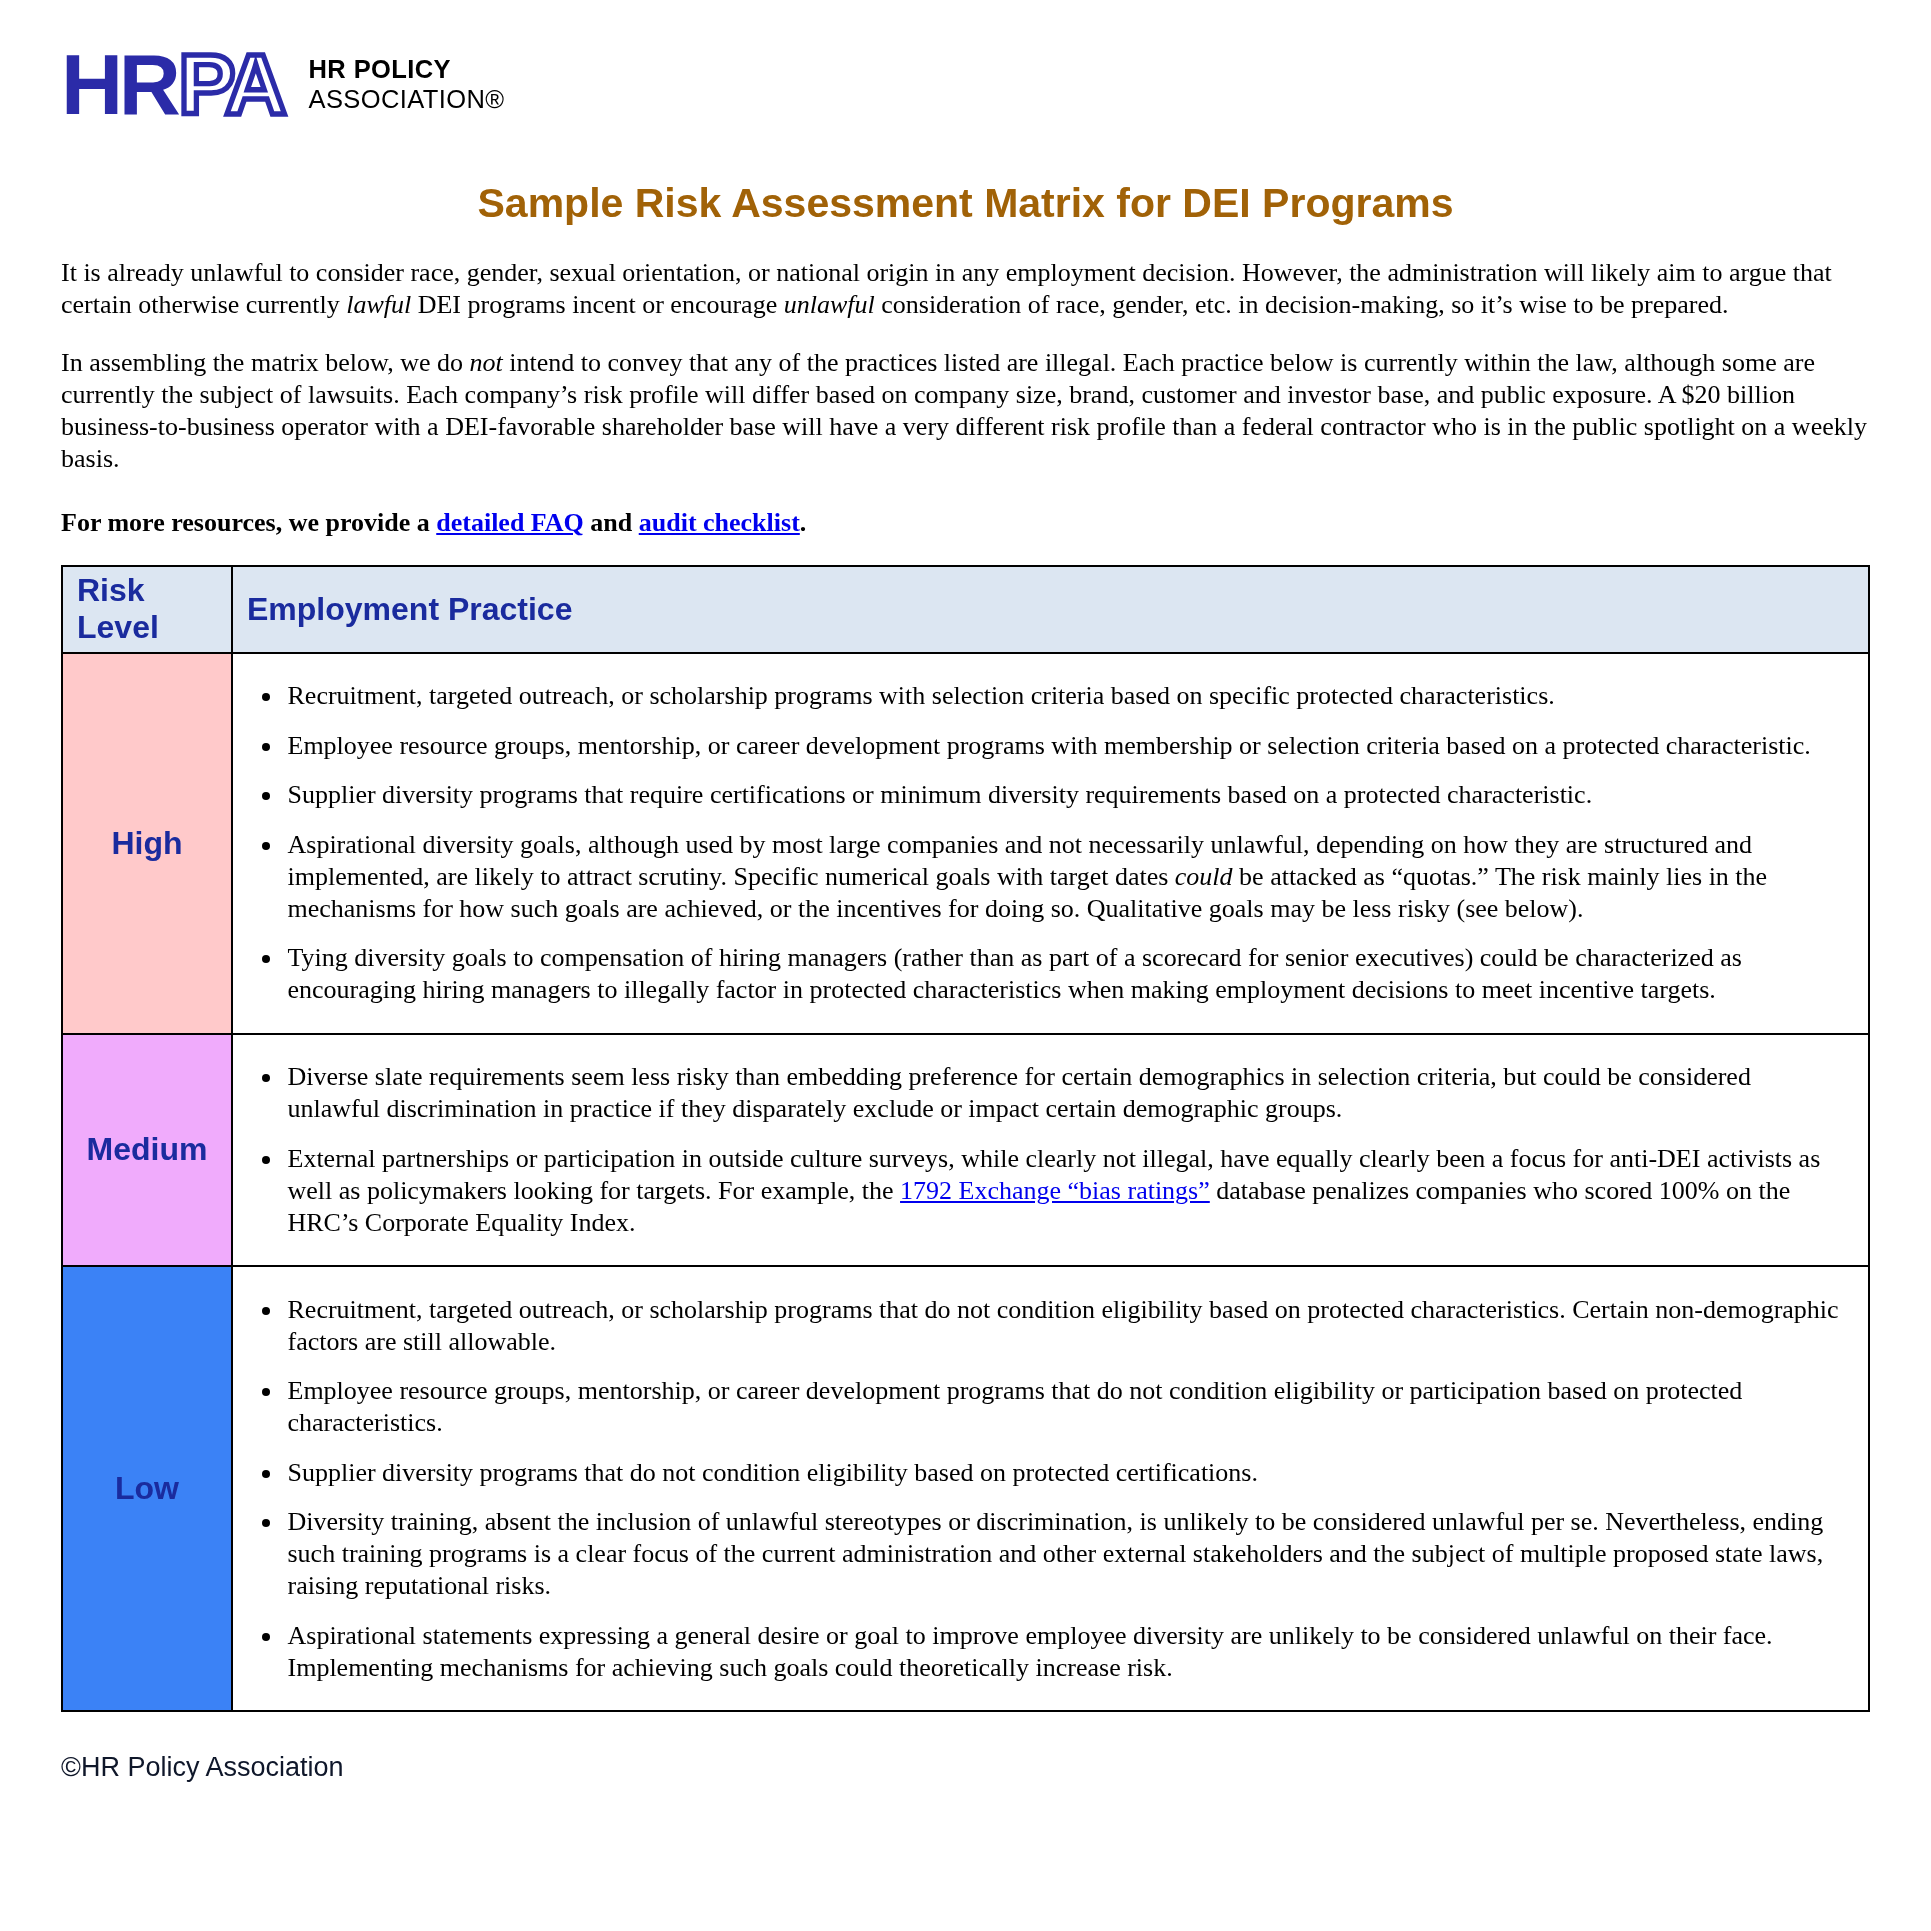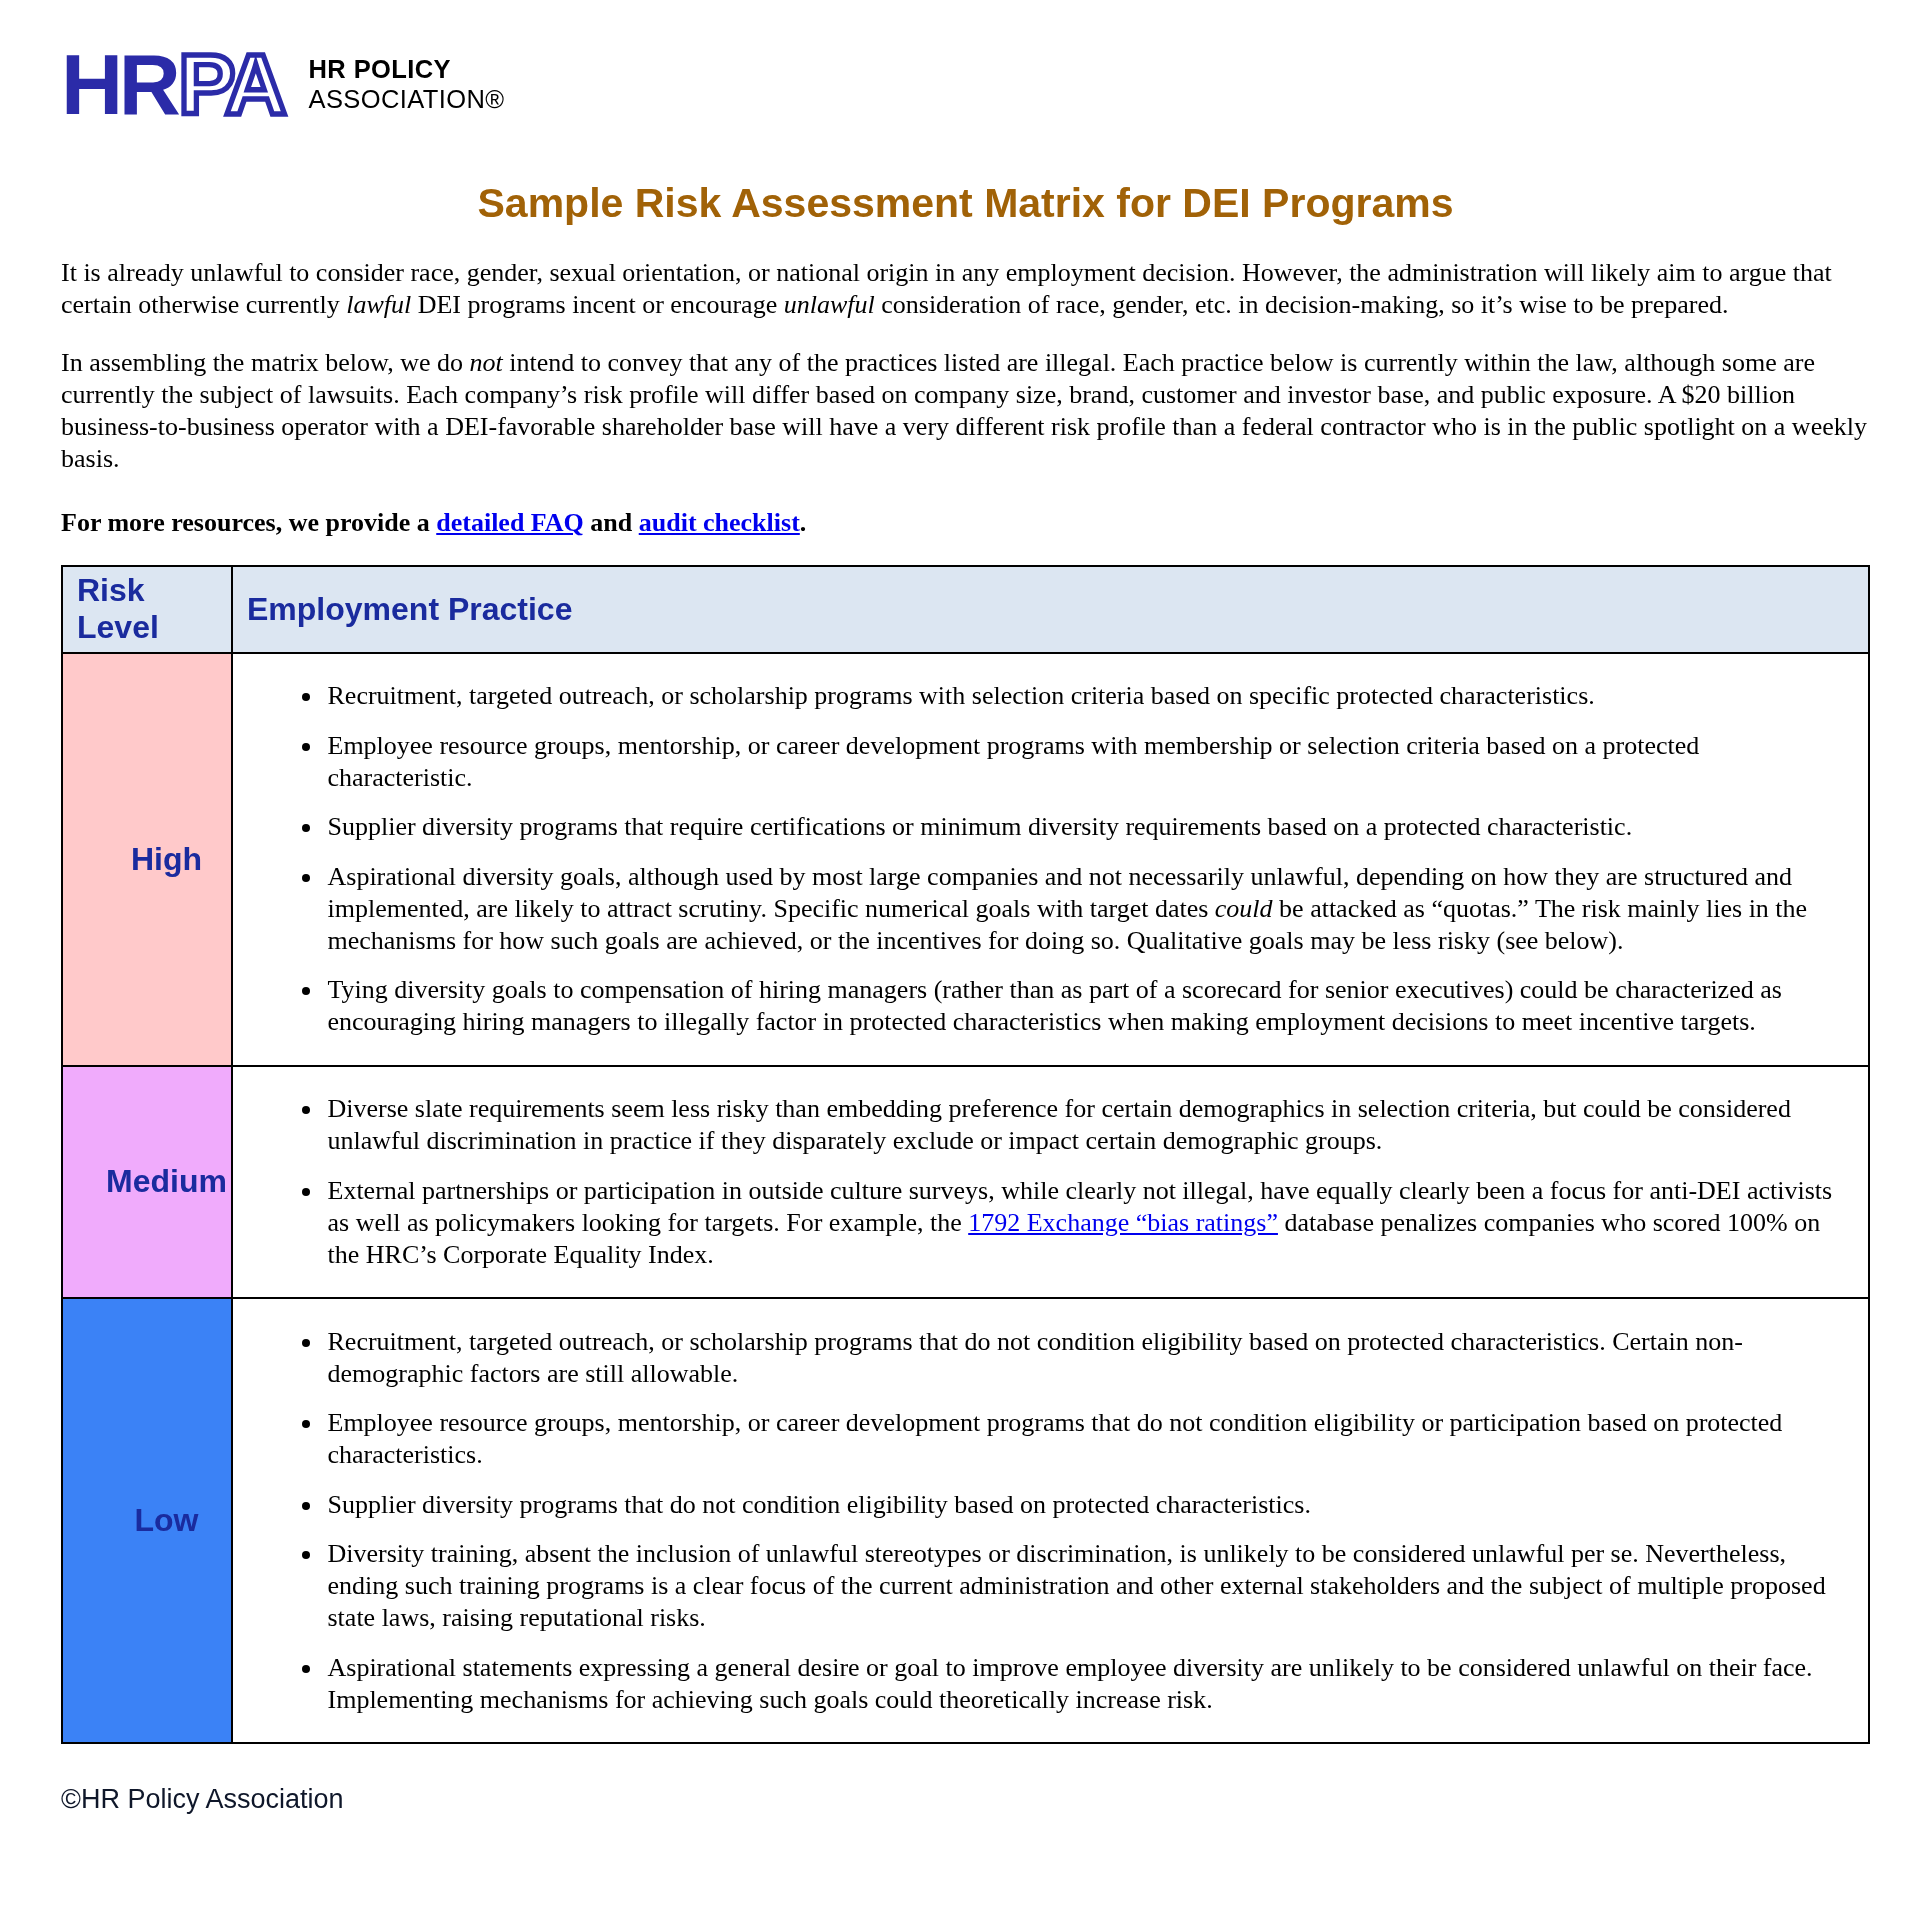--- a/index.html
+++ b/index.html
@@ -26,21 +26,21 @@
     font-size: 41px; color: #a16207;
   }
 
   
   .body-para { margin: 0 0 26px 0; font-size: 26px; line-height: 32px; }
   .resources-line { margin: 32px 0 26px 0; font-size: 26px; line-height: 32px; font-weight: bold; }
   .doc-link { color: #0000ee; text-decoration: underline; cursor: pointer; }
 
   
   .risk-table { border-collapse: collapse; width: 100%; margin-top: 8.8px; }
-  .risk-table th, .risk-table td { border: 2.6px solid #000; padding-left: 40px; }
+  .risk-table th, .risk-table td { border: 2.6px solid #000; }
   .risk-table thead th {
     background: #dce6f2; color: #1a2b9e;
     font-family: "Liberation Sans", sans-serif; font-weight: bold;
     font-size: 32px; text-align: left; padding: 5.3px 14px;
   }
   .col-level { width: 140px; }
   .level-cell { text-align: center; vertical-align: middle; }
   .level-label { font-family: Liberation Sans, sans-serif; font-weight: bold; font-size: 32px; color: #1a2b9e; }
   .practice-cell { background: #ffffff; padding: 8.8px 23px 8.8px 0; vertical-align: middle; }
   ul.bullets { margin: 0; padding-left: 51px; list-style: disc outside; }
@@ -104,21 +104,21 @@
               <li><span>External partnerships or participation in outside culture surveys, while clearly not illegal, have equally clearly been a focus for anti-DEI activists as well as policymakers looking for targets. For example, the </span><a href="#" class="doc-link">1792 Exchange “bias ratings”</a><span> database penalizes companies who scored 100% on the HRC’s Corporate Equality Index.</span></li>
             </ul>
           </td>
         </tr>
         <tr>
           <td class="level-cell" style="background: #3b82f6;"><span class="level-label">Low</span></td>
           <td class="practice-cell">
             <ul class="bullets">
               <li><span>Recruitment, targeted outreach, or scholarship programs that do not condition eligibility based on protected characteristics. Certain non-demographic factors are still allowable.</span></li>
               <li><span>Employee resource groups, mentorship, or career development programs that do not condition eligibility or participation based on protected characteristics.</span></li>
-              <li><span>Supplier diversity programs that do not condition eligibility based on protected characteristics.</span></li>
+              <li><span>Supplier diversity programs that do not condition eligibility based on protected certifications.</span></li>
               <li><span>Diversity training, absent the inclusion of unlawful stereotypes or discrimination, is unlikely to be considered unlawful per se. Nevertheless, ending such training programs is a clear focus of the current administration and other external stakeholders and the subject of multiple proposed state laws, raising reputational risks.</span></li>
               <li><span>Aspirational statements expressing a general desire or goal to improve employee diversity are unlikely to be considered unlawful on their face. Implementing mechanisms for achieving such goals could theoretically increase risk.</span></li>
             </ul>
           </td>
         </tr>
       </tbody>
   </table>
 
   <footer class="doc-footer">©HR Policy Association</footer>
 

